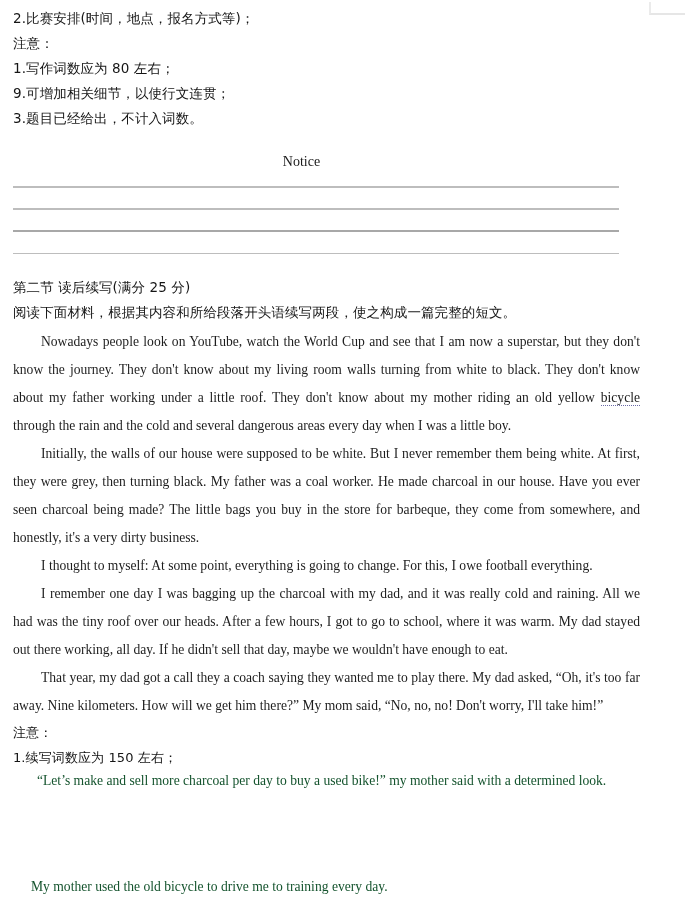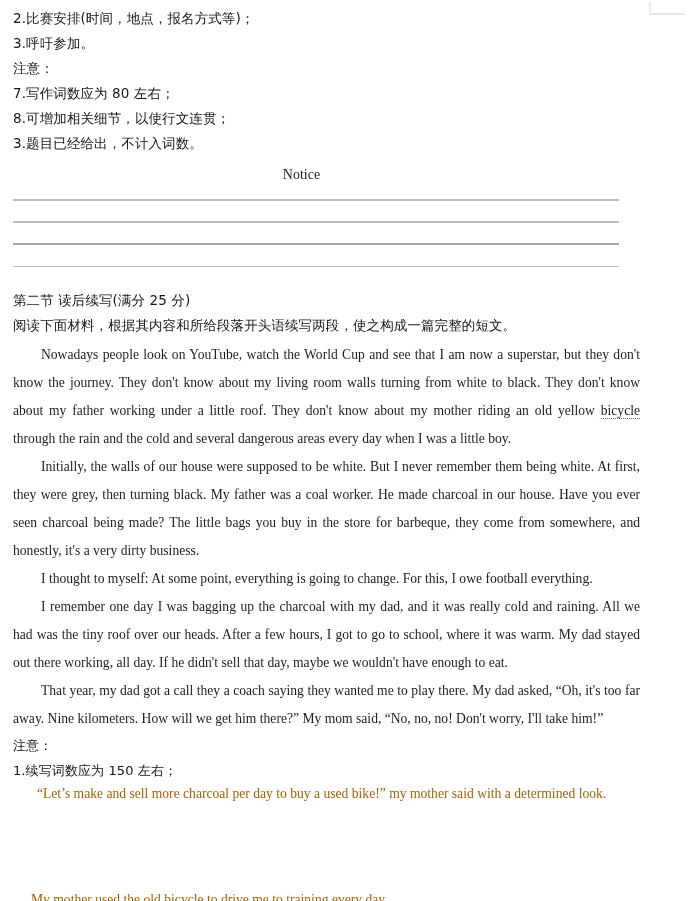--- a/index.html
+++ b/index.html
@@ -52,21 +52,21 @@
     white-space: nowrap;
     letter-spacing: 0.1px;
   }
   .cn-sm { font-size: 13px; }
 
   
   .notice-title {
     text-align: center;
     font-family: "Liberation Serif", "DejaVu Serif", serif;
     font-size: 14px;
-    margin-top: 11px;
+    margin-top: 23px;
     margin-bottom: 0;
     padding-right: 50px;
     color: #1a1a1a;
   }
   .answer-lines {
     margin-top: 16px;
   }
   .answer-line {
     height: 1.6px;
     background: #bdbdbd;
@@ -94,44 +94,43 @@
   .en.indent { text-indent: 28px; }
   .spell {
     border-bottom: 1px dotted #6a6aa8;
   }
   .gap-3 { height: 3px; }
 
   .starter {
     font-family: "Liberation Serif", "DejaVu Serif", serif;
     font-size: 13.6px;
     line-height: 21.3px;
-    color: #a16207;
+    color: #14532d;
     margin: 0;
     text-indent: 24px;
   }
   .starter-2 {
     text-indent: 18px;
   }
   .starter-gap { height: 85px; }
 </style>
 </head>
 <body>
 
 <div class="page">
 
   <div class="corner-mark"></div>
 
   <div class="content">
 
     <div class="cn">2.比赛安排(时间，地点，报名方式等)；</div>
-    <div class="cn">3.呼吁参加。</div>
 
     <div class="cn">注意：</div>
-    <div class="cn">7.写作词数应为 80 左右；</div>
-    <div class="cn">8.可增加相关细节，以使行文连贯；</div>
+    <div class="cn">1.写作词数应为 80 左右；</div>
+    <div class="cn">9.可增加相关细节，以使行文连贯；</div>
     <div class="cn">3.题目已经给出，不计入词数。</div>
 
     <div class="notice-title">Notice</div>
 
     <div class="answer-lines">
       <div class="answer-line"></div>
       <div class="answer-line"></div>
       <div class="answer-line dark"></div>
       <div class="answer-line"></div>
     </div>

